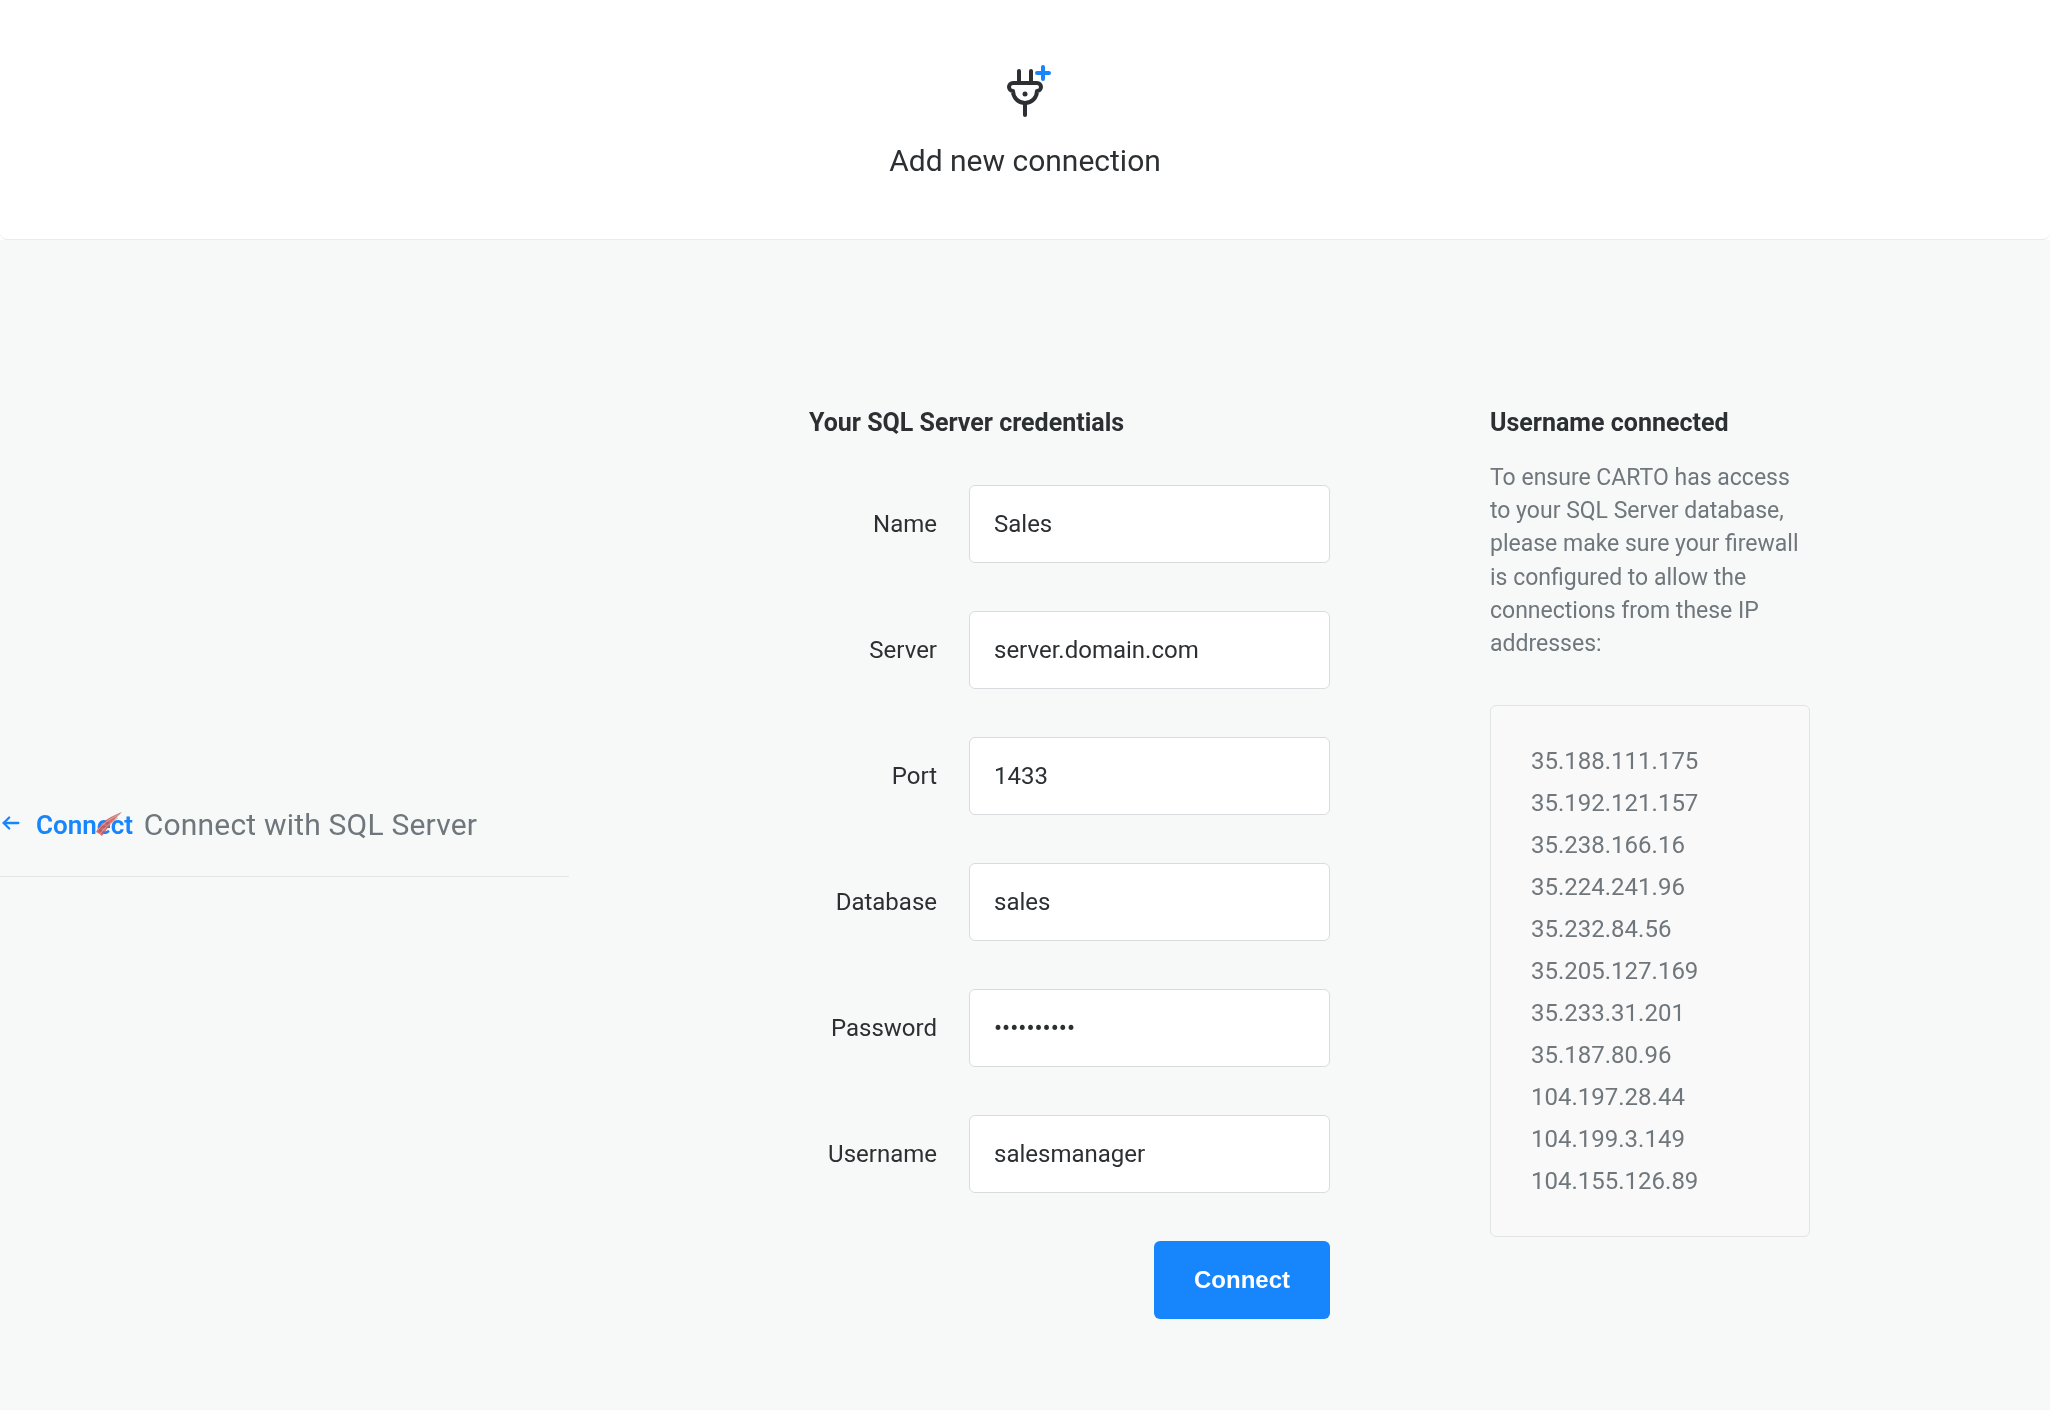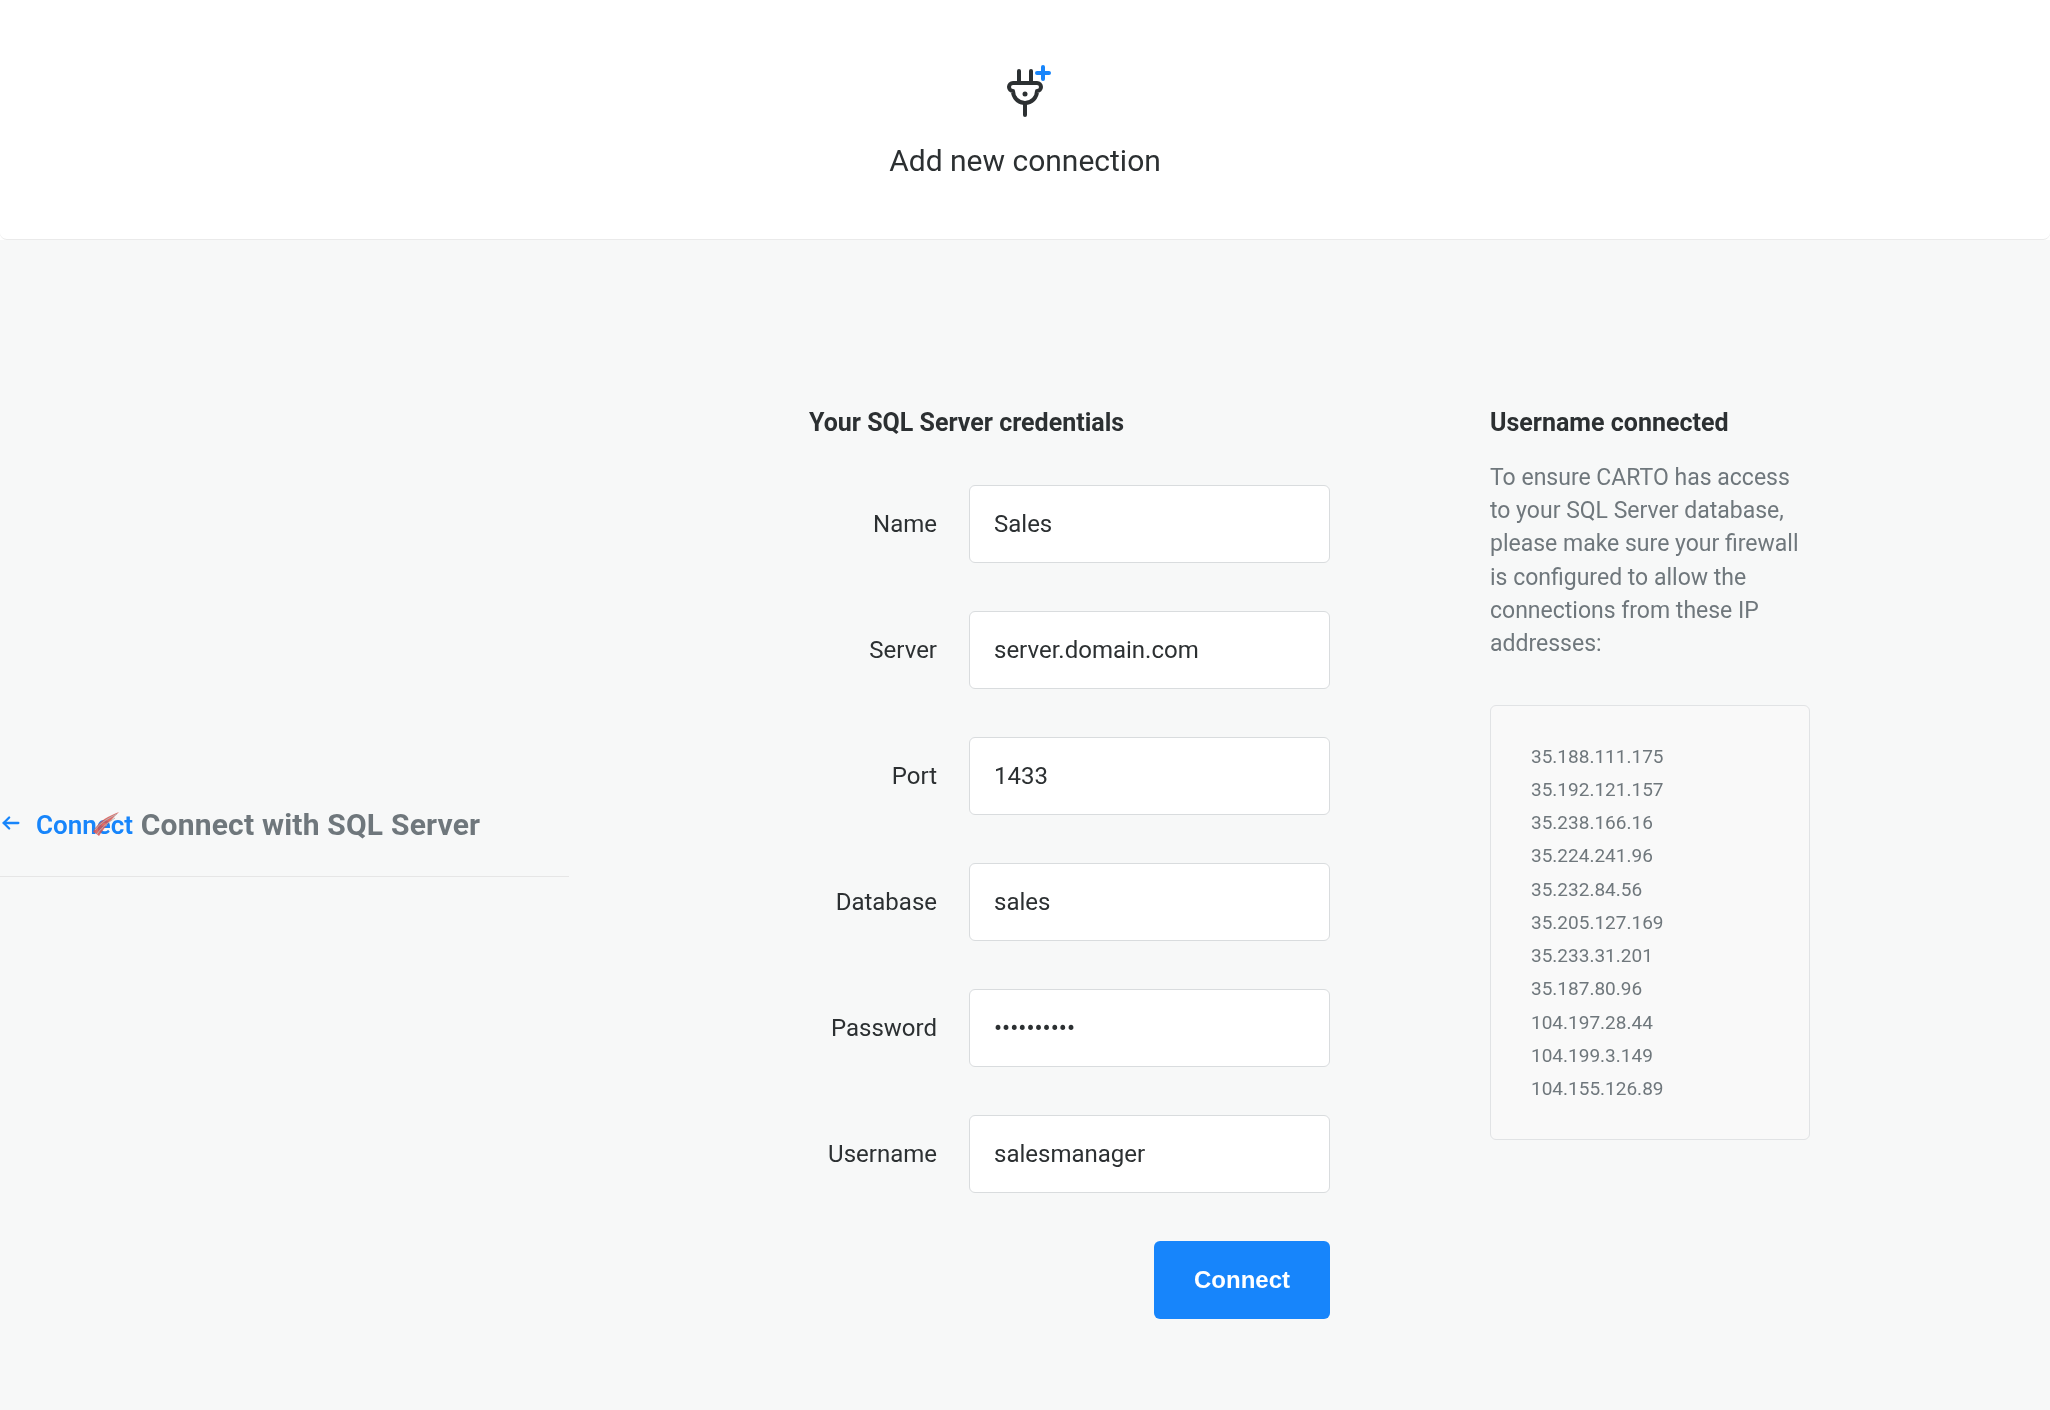--- a/index.html
+++ b/index.html
@@ -66,21 +66,21 @@
     position: absolute;
     left: 0; right: 0;
     display: flex;
     justify-content: center;
     align-items: center;
     gap: 18px;
     pointer-events: none;
   }
   .subbar-title {
     font-size: 30px;
-    font-weight: 700;
+    font-weight: 400;
     color: #6f777c;
     letter-spacing: 0.2px;
   }
   .sql-icon svg { width: 34px; height: 34px; }
 
   
   .content {
     width: 1900px;
     display: flex;
     padding-top: 76px;
@@ -155,21 +155,21 @@
     color: #6f777c;
     margin-bottom: 44px;
   }
   .ip-box {
     border: 1px solid #e1e3e5;
     border-radius: 6px;
     padding: 34px 40px;
     background: #f9f9f9;
   }
   .ip-box div {
-    font-size: 19px;
+    font-size: 24px;
     color: #6f777c;
     line-height: 1.75;
   }
 </style>
 </head>
 <body>
 
 <div class="page">
 
   <div class="header">

